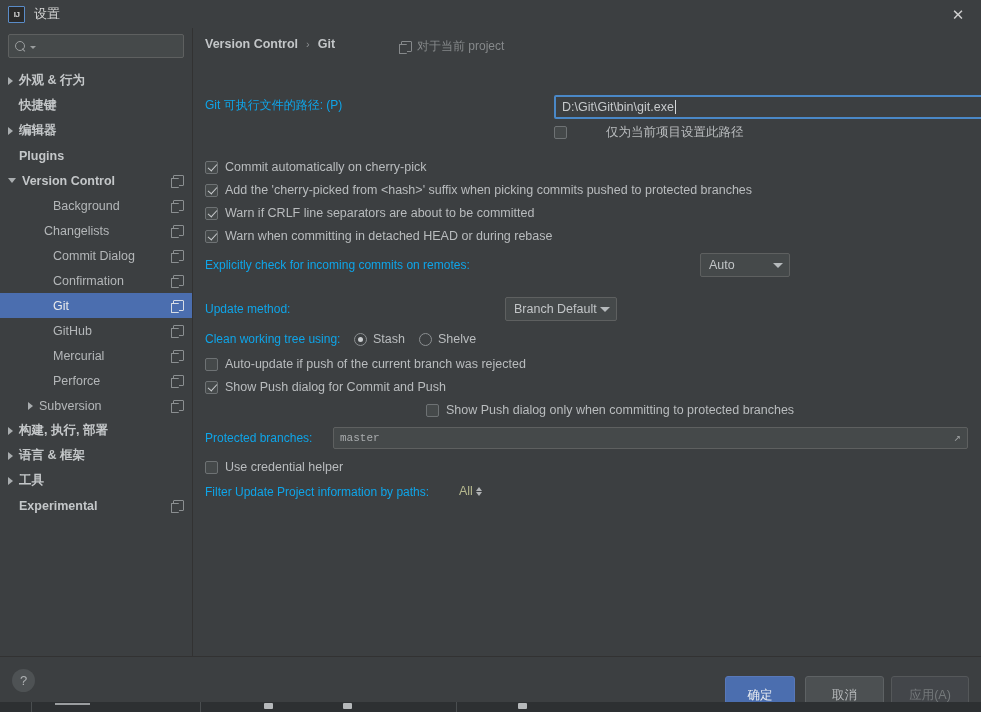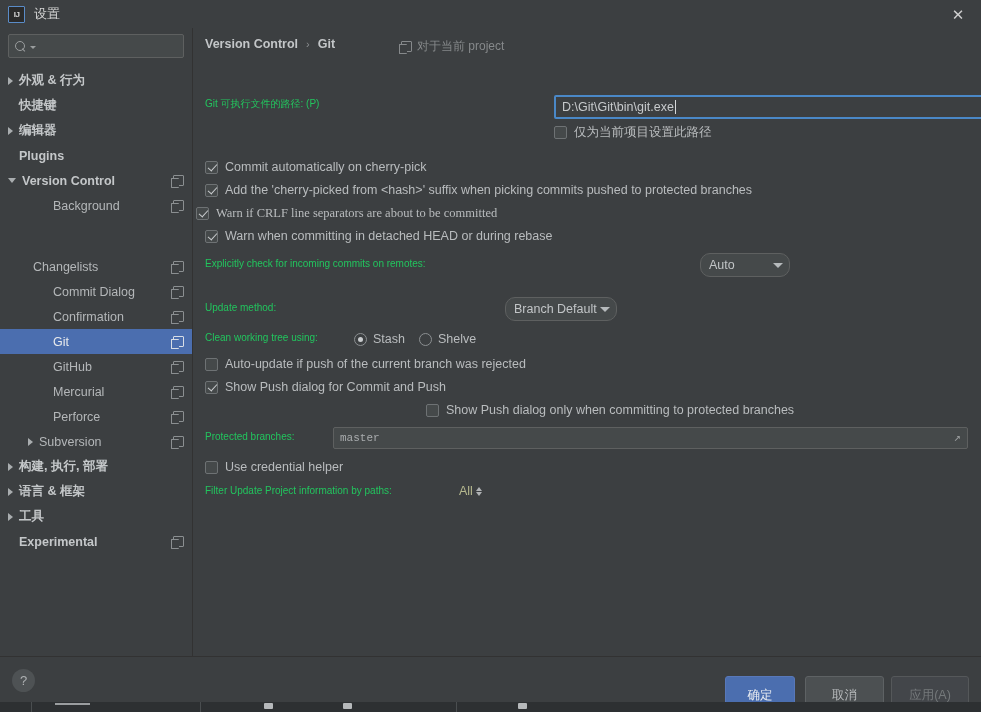--- a/index.html
+++ b/index.html
@@ -121,21 +121,21 @@
   #scope-note {
     position: absolute; left: 207px; top: 10px;
     display: flex; align-items: center; gap: 5px;
     color: #86898b; font-size: 12px;
   }
   #scope-note .copy-badge { margin-left: 0; border-color: #86898b; }
   #scope-note .copy-badge::after { border-color: #86898b; }
 
   .row { position: absolute; display: flex; align-items: center; }
 
-  .field-label { font-size: 10px; color: #22c55e; white-space: nowrap; }
+  .field-label { font-size: 12px; color: #0ea5e9; white-space: nowrap; }
 
   
   .text-input {
     background: #45494a; border: 1px solid #5e6060; border-radius: 2px;
     height: 24px; display: flex; align-items: center; padding: 0 6px;
     color: #c7cacc; font-size: 12.5px;
   }
   .text-input.focused { border: 2px solid #4a88c7; background: #3c3f41; }
   .caret-bar {
     display: inline-block; width: 1px; height: 14px; background: #d6d8da;
@@ -162,21 +162,21 @@
     border-radius: 50%; background: #3c3f41; position: relative; margin-right: 6px;
     cursor: pointer;
   }
   .rb.checked::after {
     content: ""; position: absolute; left: 3px; top: 3px;
     width: 5px; height: 5px; border-radius: 50%; background: #c9ccce;
   }
 
   
   .combo {
-    height: 24px; background: #45494a; border: 1px solid #5e6060; border-radius: 10px;
+    height: 24px; background: #45494a; border: 1px solid #5e6060; border-radius: 2px;
     display: flex; align-items: center; padding: 0 6px 0 8px; cursor: pointer;
     color: #c2c5c7; font-size: 12.5px;
   }
   .combo .caret {
     margin-left: auto; width: 0; height: 0;
     border-left: 5px solid transparent; border-right: 5px solid transparent;
     border-top: 5px solid #b6babc;
   }
 
   
@@ -267,21 +267,21 @@
       <div class="tree-row bold" style="padding-left: 8px;">
         <span class="arrow down"></span>
         <span class="tree-label">Version Control</span>
         <span class="copy-badge"></span>
       </div>
       <div class="tree-row" style="padding-left: 42px;">
         <span class="arrow none"></span>
         <span class="tree-label">Background</span>
         <span class="copy-badge"></span>
       </div>
-      <div class="tree-row" style="padding-left: 22px; margin-top: 36px;">
+      <div class="tree-row" style="padding-left: 33px;">
         <span class="arrow none"></span>
         <span class="tree-label">Changelists</span>
         <span class="copy-badge"></span>
       </div>
       <div class="tree-row" style="padding-left: 42px;">
         <span class="arrow none"></span>
         <span class="tree-label">Commit Dialog</span>
         <span class="copy-badge"></span>
       </div>
       <div class="tree-row" style="padding-left: 42px;">
@@ -349,35 +349,35 @@
 
   <div class="row" style="left:11px; top:69px;">
     <span class="field-label">Git 可执行文件的路径: (P)</span>
   </div>
   <div class="text-input focused" style="position:absolute; left:360px; top:67px; width:517px;">
     <span>D:\Git\Git\bin\git.exe</span>
     <span class="caret-bar"></span>
 
   </div>
 
-  <div class="cb-row" style="position:absolute; left:360px; top:96px;">
+  <div class="cb-row" style="position:absolute; left:360px; top:96px;gap:32px;">
     <span class="cb"></span>
     <span class="cb-label">仅为当前项目设置此路径</span>
   </div>
 
   <div id="cb-group">
       <div class="cb-row" style="position: absolute; left: 11px; top: 132px;">
         <span class="cb checked"></span>
         <span class="cb-label">Commit automatically on cherry-pick</span>
       </div>
       <div class="cb-row" style="position: absolute; left: 11px; top: 155px;">
         <span class="cb checked"></span>
         <span class="cb-label">Add the 'cherry-picked from &lt;hash&gt;' suffix when picking commits pushed to protected branches</span>
       </div>
-      <div class="cb-row" style="position: absolute; left: 2px; top: 178px; font-family: Liberation Serif, serif;">
+      <div class="cb-row" style="position: absolute; left: 11px; top: 178px;">
         <span class="cb checked"></span>
         <span class="cb-label">Warn if CRLF line separators are about to be committed</span>
       </div>
       <div class="cb-row" style="position: absolute; left: 11px; top: 201px;">
         <span class="cb checked"></span>
         <span class="cb-label">Warn when committing in detached HEAD or during rebase</span>
       </div>
     </div>
 
   <div class="row" style="left:11px; top:230px;">

